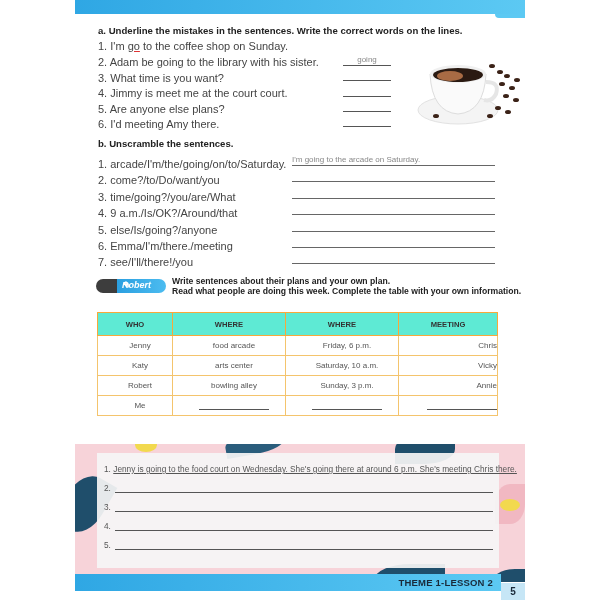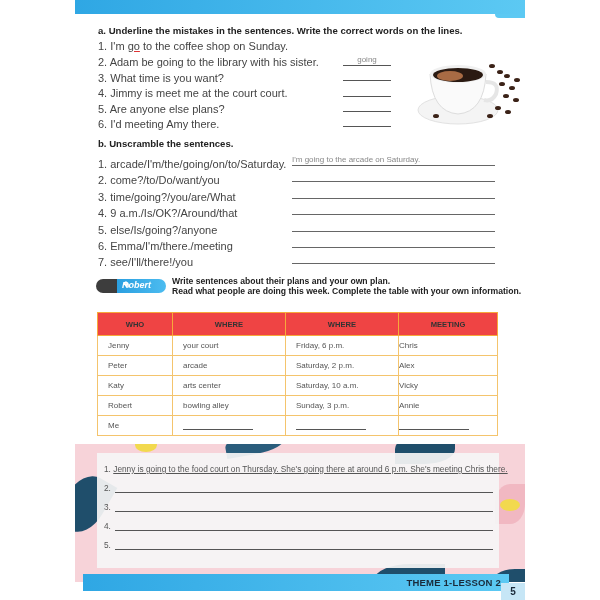--- a/index.html
+++ b/index.html
@@ -10,30 +10,30 @@
   .row{position:absolute;left:98px;font-size:11px;color:#444;white-space:nowrap;}
   .mistake{text-decoration:underline;text-decoration-color:#d33;}
   .ansline{position:absolute;left:343px;width:48px;border-bottom:1px solid #555;height:10px;font-size:8px;color:#888;text-align:center;}
   .uline{position:absolute;left:292px;width:203px;border-bottom:1px solid #666;height:10px;font-size:8px;color:#888;}
   .coffee{position:absolute;left:412px;top:54px;width:112px;height:80px;}
   .writing-badge{position:absolute;left:96px;top:279px;width:70px;height:14px;border-radius:7px;background:linear-gradient(90deg,#3d3d3d 0,#3d3d3d 30%,#2b9fe0 30%,#4cbcf0 100%);}
   .writing-badge span{position:absolute;left:26px;top:1px;font-size:9px;font-weight:bold;font-style:italic;color:#fff;}
   .pencil{position:absolute;left:6px;top:2px;width:12px;height:10px;color:#fff;font-size:9px;}
   .instr{position:absolute;left:172px;top:276px;font-size:8.6px;font-weight:bold;color:#222;line-height:10px;}
   table.plan{position:absolute;left:97px;top:312px;width:401px;border-collapse:collapse;font-size:8px;color:#555;}
-  table.plan th{background:#ef4444;color:#333;font-size:7.6px;height:20px;font-weight:bold;border:1px solid #f7a93a;}
-  table.plan td{height:19px;border:1px solid #f4c46d;padding:0 0 0 10px;}
-  table.plan td.c{text-align:left;padding:0;border-radius:9px;}
+  table.plan th{background:#5eead4;color:#333;font-size:7.6px;height:20px;font-weight:bold;border:1px solid #f7a93a;}
+  table.plan td{height:19px;border:1px solid #f4c46d;padding:0 0 0 10px;text-align:center;}
+  table.plan td.c{text-align:right;padding:0;border-radius:9px;}
   .blank{display:inline-block;width:70px;border-bottom:1px solid #555;height:9px;}
   .floral{position:absolute;left:75px;top:444px;width:450px;height:138px;background:#f7d3d9;overflow:hidden;}
   .leaf{position:absolute;border-radius:50% 0;}
   .panel{position:absolute;left:97px;top:453px;width:402px;height:115px;background:rgba(245,245,245,0.93);}
   .sent{position:absolute;left:104px;font-size:8.3px;color:#555;}
   .sline{position:absolute;left:115px;width:378px;border-bottom:1px solid #555;height:10px;}
-  .footbar{position:absolute;left:75px;top:574px;width:426px;height:17px;background:linear-gradient(90deg,#2fa7e4,#5cc9f3);margin-left:8px;}
+  .footbar{position:absolute;left:75px;top:574px;width:426px;height:17px;background:linear-gradient(90deg,#2fa7e4,#5cc9f3);}
   .footbar span{position:absolute;right:8px;top:3px;font-size:9.5px;font-weight:bold;color:#1a2a3a;letter-spacing:0.2px;}
   .pagenum{position:absolute;left:501px;top:583px;width:24px;height:17px;background:#c6e6f6;font-size:10px;font-weight:bold;color:#1a2a3a;text-align:center;line-height:17px;}
 </style>
 </head>
 <body>
 
 <div class="topbar"></div>
 
 <div class="title" style="top:25px">a. Underline the mistakes in the sentences. Write the correct words on the lines.</div>
 
@@ -112,29 +112,23 @@
     <tr>
       <th style="width:72px">WHO</th>
       <th style="width:110px">WHERE</th>
       <th style="width:110px">WHERE</th>
       <th>MEETING</th>
     </tr>
   </thead>
   <tbody>
     <tr>
       <td>Jenny</td>
-      <td>your court</td>
+      <td>food arcade</td>
       <td>Friday, 6 p.m.</td>
       <td class="c">Chris</td>
-    </tr>
-    <tr>
-      <td>Peter</td>
-      <td>arcade</td>
-      <td>Saturday, 2 p.m.</td>
-      <td class="c">Alex</td>
     </tr>
     <tr>
       <td>Katy</td>
       <td>arts center</td>
       <td>Saturday, 10 a.m.</td>
       <td class="c">Vicky</td>
     </tr>
     <tr>
       <td>Robert</td>
       <td>bowling alley</td>
@@ -157,21 +151,21 @@
   <div class="leaf" style="left:300px;top:120px;width:70px;height:30px;background:#1f4e6b;"></div>
   <div class="leaf" style="left:420px;top:40px;width:30px;height:40px;background:#f1b8c2;"></div>
   <div class="leaf" style="left:60px;top:-6px;width:22px;height:14px;background:#f2d94e;border-radius:50%"></div>
   <div class="leaf" style="left:425px;top:55px;width:20px;height:12px;background:#f2d94e;border-radius:50%"></div>
   <div class="leaf" style="left:420px;top:125px;width:40px;height:18px;background:#1f4e6b;"></div>
 </div>
 <div class="panel"></div>
 
 <div class="sent" style="top:464px">
   <span>1.</span>
-  <span style="text-decoration:underline">Jenny is going to the food court on Thursday. She's going there at around 6 p.m. She's meeting Chris there.</span>
+  <span style="text-decoration:underline">Jenny is going to the food court on Wednesday. She's going there at around 6 p.m. She's meeting Chris there.</span>
 </div>
 <div class="sent" style="top:483px">2.</div>
 <div class="sline" style="top:482px"></div>
 <div class="sent" style="top:502px">3.</div>
 <div class="sline" style="top:501px"></div>
 <div class="sent" style="top:521px">4.</div>
 <div class="sline" style="top:520px"></div>
 <div class="sent" style="top:540px">5.</div>
 <div class="sline" style="top:539px"></div>
 

